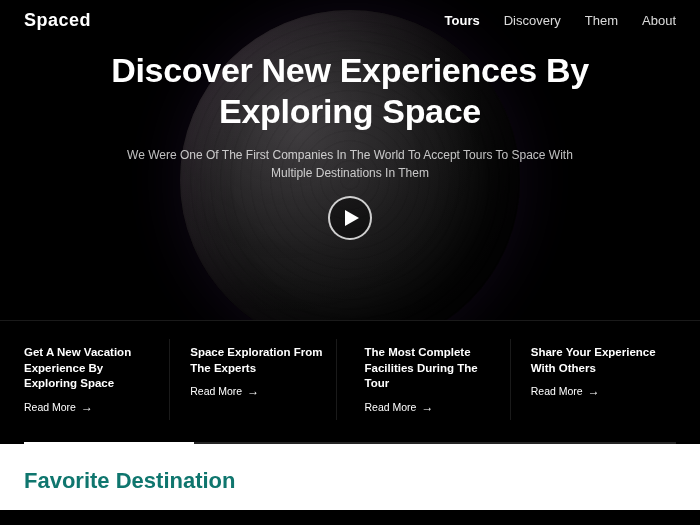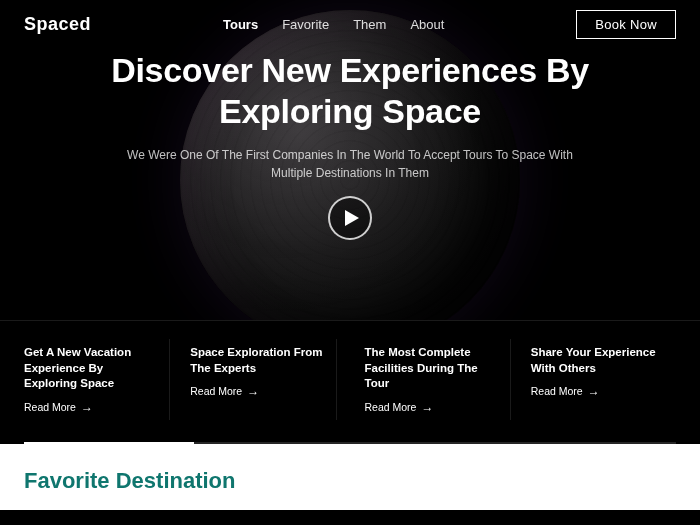--- a/index.html
+++ b/index.html
@@ -209,25 +209,24 @@
       color: #0f766e;
     }
   </style>
 </head>
 <body>
 
 <nav class="navbar">
   <div class="nav-logo">Spaced</div>
   <div class="nav-links">
     <a class="nav-link active">Tours</a>
-    <a class="nav-link">Favorite</a>
+    <a class="nav-link">Discovery</a>
     <a class="nav-link">Them</a>
     <a class="nav-link">About</a>
   </div>
-  <button class="nav-book-btn">Book Now</button>
 </nav>
 
 <section class="hero">
   <div class="planet-bg"></div>
   <div class="planet-surface"></div>
   <div class="hero-content">
     <h1 class="hero-title">Discover New Experiences By Exploring Space</h1>
     <p class="hero-subtitle">We Were One Of The First Companies In The World To Accept Tours To Space With Multiple Destinations In Them</p>
     <div class="play-btn">
       <div class="play-btn-triangle"></div>

